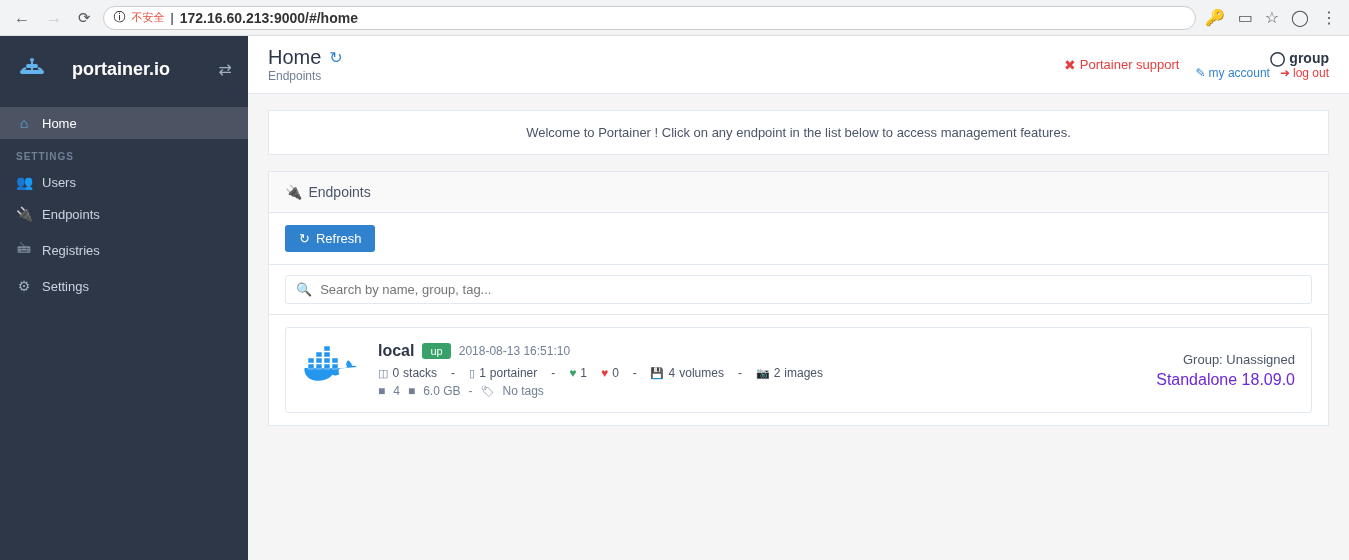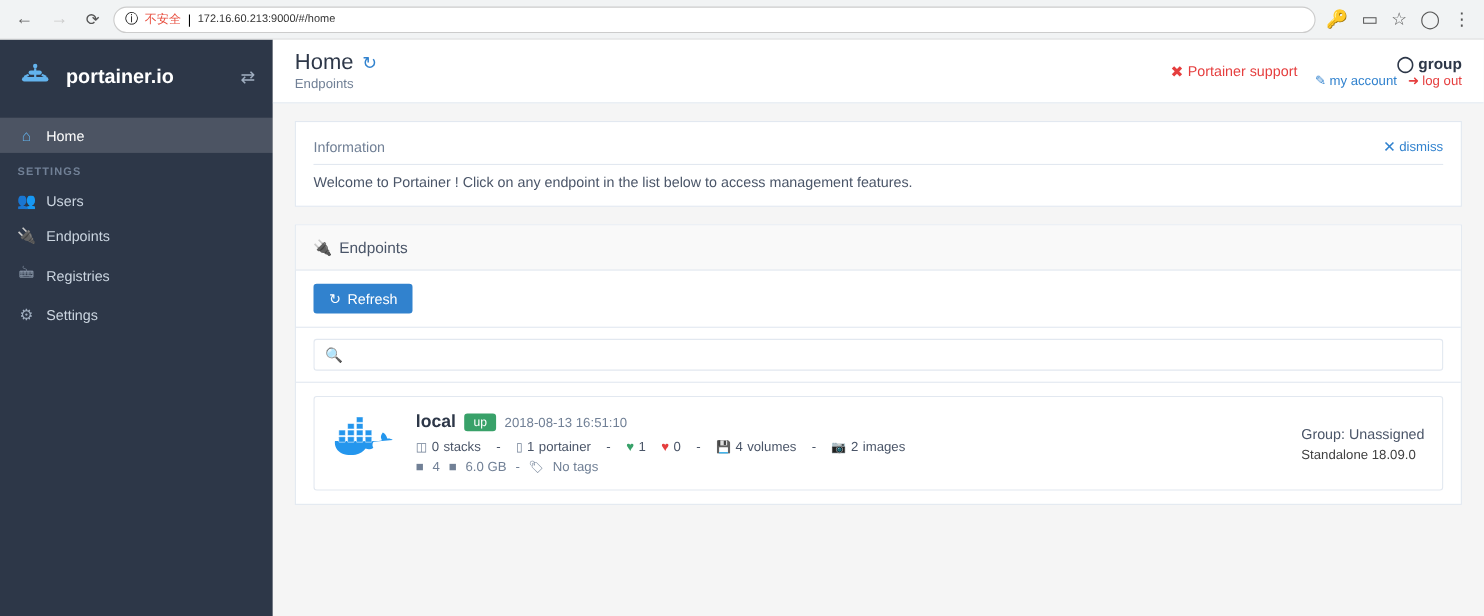--- a/index.html
+++ b/index.html
@@ -42,21 +42,21 @@
       display: flex;
       align-items: center;
       padding: 0 10px;
       gap: 6px;
       font-size: 12px;
     }
     .address-security {
       color: #e74c3c;
       font-size: 11px;
     }
-    .address-text { color: #333; font-size: 10px; }
+    .address-text { color: #333; font-size: 14px; font-weight: bold; }
     .browser-actions {
       display: flex;
       gap: 8px;
       align-items: center;
       color: #555;
       font-size: 16px;
     }
     .browser-icon-btn {
       background: none;
       border: none;
@@ -79,21 +79,21 @@
       background: #2d3748;
       color: #fff;
       flex-shrink: 0;
       display: flex;
       flex-direction: column;
     }
     .sidebar-logo {
       padding: 14px 16px;
       display: flex;
       align-items: center;
-      gap: 12px;
+      gap: 24px;
     }
     .sidebar-logo-text {
       font-size: 18px;
       font-weight: bold;
       color: #fff;
     }
     .sidebar-logo-arrows {
       margin-left: auto;
       font-size: 16px;
       color: #a0aec0;
@@ -224,20 +224,21 @@
       color: #3182ce;
       font-size: 12px;
       display: flex;
       align-items: center;
       gap: 3px;
     }
     .dismiss-x { color: #3182ce; font-size: 14px; }
     .info-box-text {
       font-size: 13px;
       color: #4a5568;
+      text-align: center;
     }
 
     
     .endpoints-section {
       background: #fff;
       border: 1px solid #e2e8f0;
     }
     .endpoints-header {
       padding: 12px 16px;
       border-bottom: 1px solid #e2e8f0;
@@ -352,31 +353,31 @@
     .stat-heart-red { color: #e53e3e; }
     .endpoint-tags {
       display: flex;
       align-items: center;
       gap: 8px;
       font-size: 12px;
       color: #718096;
     }
     .tag-icon { font-size: 11px; }
     .endpoint-group {
-      text-align: left;
+      text-align: right;
       flex-shrink: 0;
     }
     .group-label {
       font-size: 13px;
       color: #4a5568;
       margin-bottom: 4px;
     }
     .standalone-label {
-      font-size: 12px;
-      color: #404040;
+      font-size: 16px;
+      color: #6d28d9;
     }
   </style>
 </head>
 <body>
 
 <div class="browser-bar">
   <button class="browser-nav-btn">←</button>
   <button class="browser-nav-btn disabled">→</button>
   <button class="browser-reload-btn">⟳</button>
   <div class="browser-address-bar">
@@ -473,44 +474,38 @@
               <span>log out</span>
             </a>
           </div>
         </div>
       </div>
     </div>
 
     <div class="content-area">
 
       <div class="info-box">
-        <div class="info-box-header">
-          <span class="info-box-title">Information</span>
-          <button class="dismiss-btn">
-            <span class="dismiss-x">✕</span>
-            <span>dismiss</span>
-          </button>
-        </div>
         <p class="info-box-text">Welcome to Portainer ! Click on any endpoint in the list below to access management features.</p>
       </div>
 
       <div class="endpoints-section">
         <div class="endpoints-header">
           <span class="endpoints-icon">🔌</span>
           <span>Endpoints</span>
         </div>
         <div class="endpoints-toolbar">
           <button class="refresh-btn">
             <span>↻</span>
             <span>Refresh</span>
           </button>
         </div>
         <div class="search-bar">
           <div class="search-input-wrap">
             <span class="search-icon">🔍</span>
+            <input class="search-input" type="text" placeholder="Search by name, group, tag..." style="">
           </div>
         </div>
 
         <div class="endpoint-card">
 
           <svg class="docker-logo" viewBox="0 0 60 50" xmlns="http://www.w3.org/2000/svg">
 
             <path d="M55 22c-1-1-3-1.5-5-1.3-.3-2-1.5-3.8-3.2-5l-.8-.5-.6.8c-.8 1-1.2 2.5-1.1 3.8.1.8.4 1.7.9 2.4-.5.2-1 .4-1.5.5-1 .2-2.1.3-3.1.3H2.5c-.3 2.2.1 4.5 1.2 6.5 1.2 2.2 3 3.8 5.2 4.7 2.5 1 5.2 1.5 7.9 1.5 1.5 0 2.9-.1 4.4-.4 2-.4 3.9-1.1 5.6-2.2 1.4-.9 2.6-2 3.6-3.3.9.4 1.9.6 2.9.6h.7c1 0 2-.3 2.8-.8l.6-.4-.3-.7c-.5-1-.6-2.1-.4-3.1.1-.5.3-.9.6-1.3l.4-.5z" fill="#2496ed"></path>
 
             <rect x="6" y="13" width="6" height="5" rx="0.5" fill="#2496ed" stroke="#fff" stroke-width="0.5"></rect>

